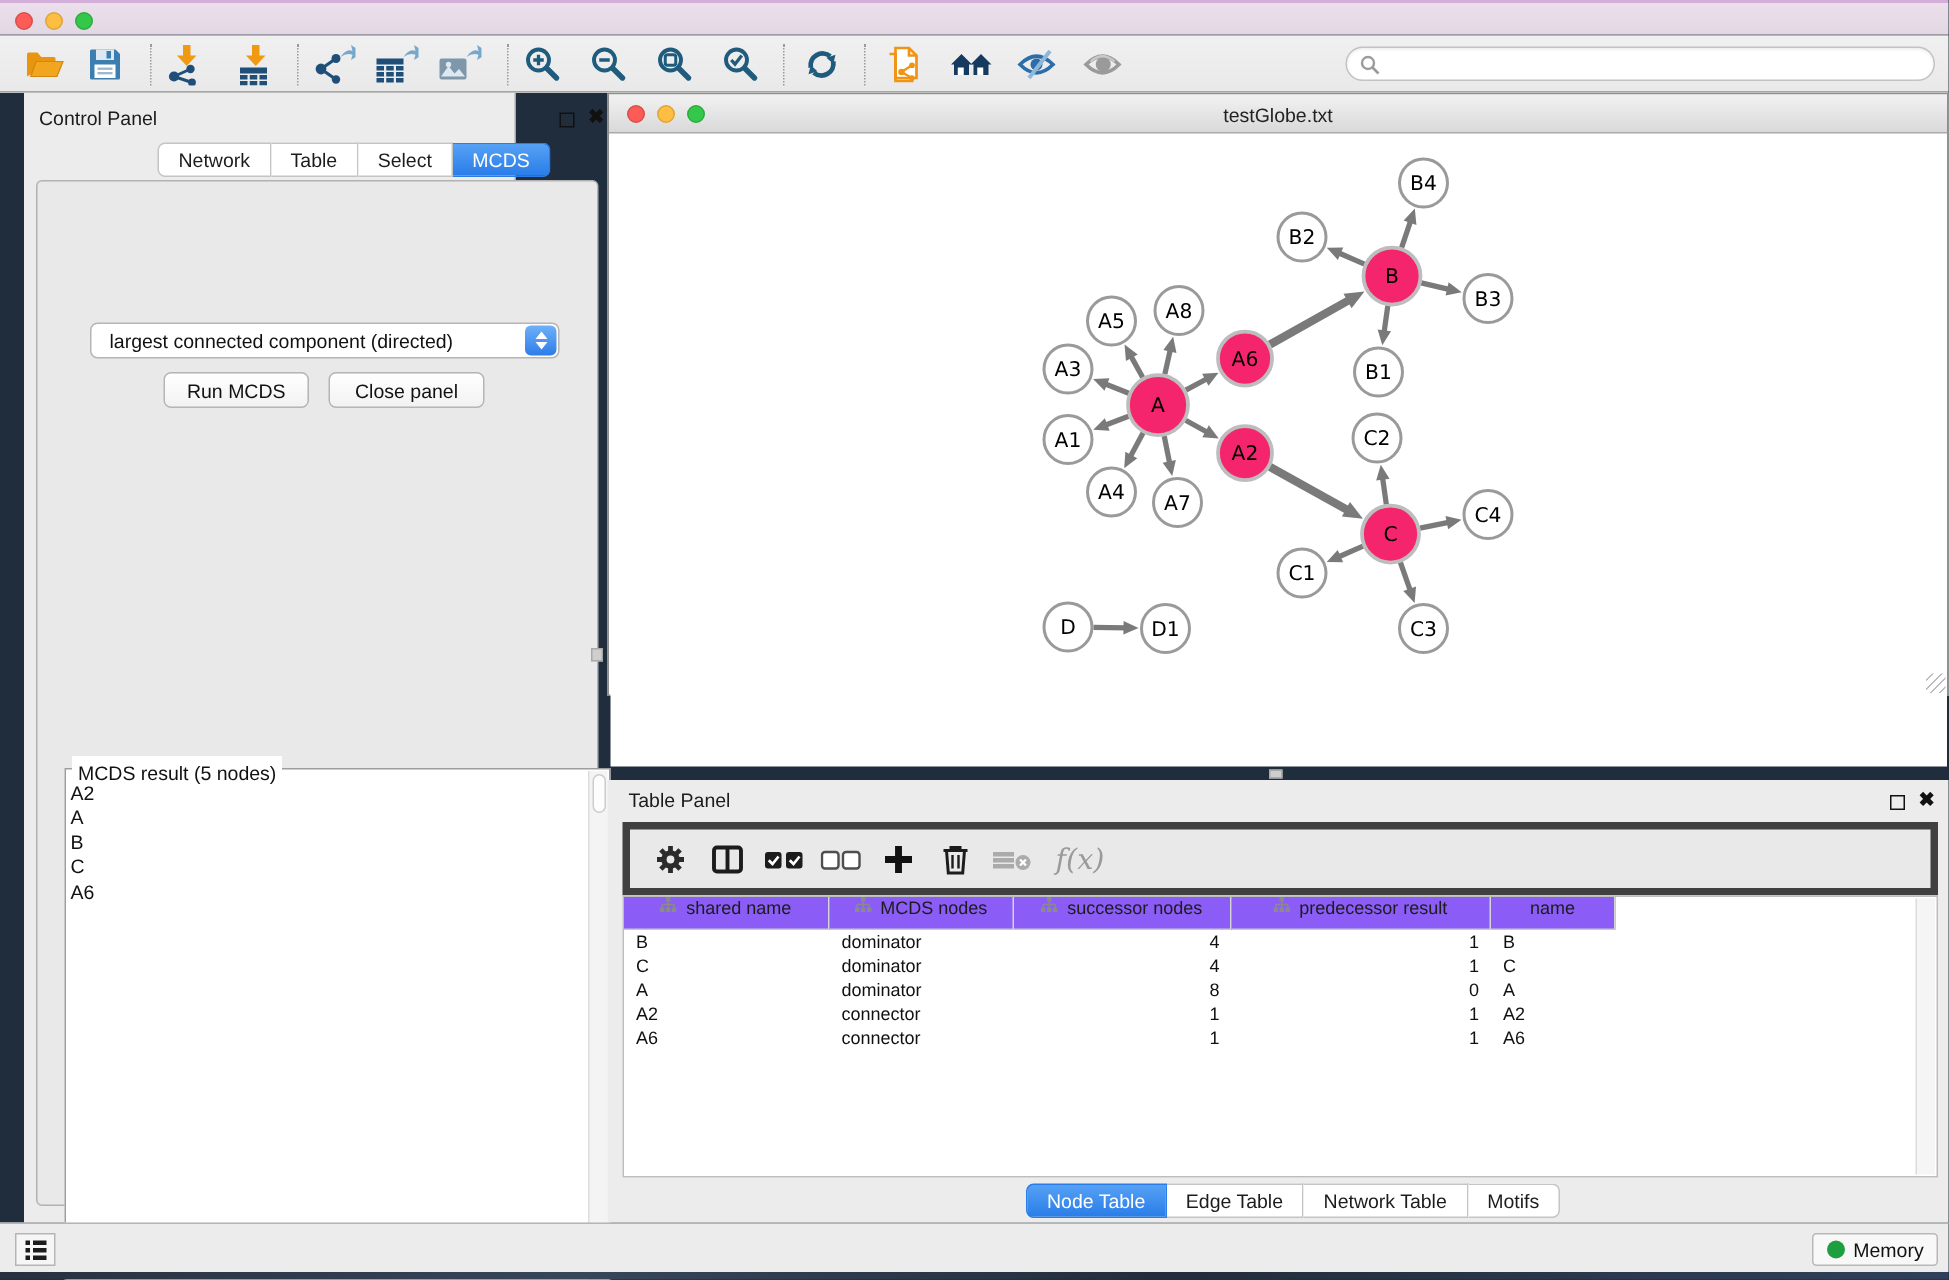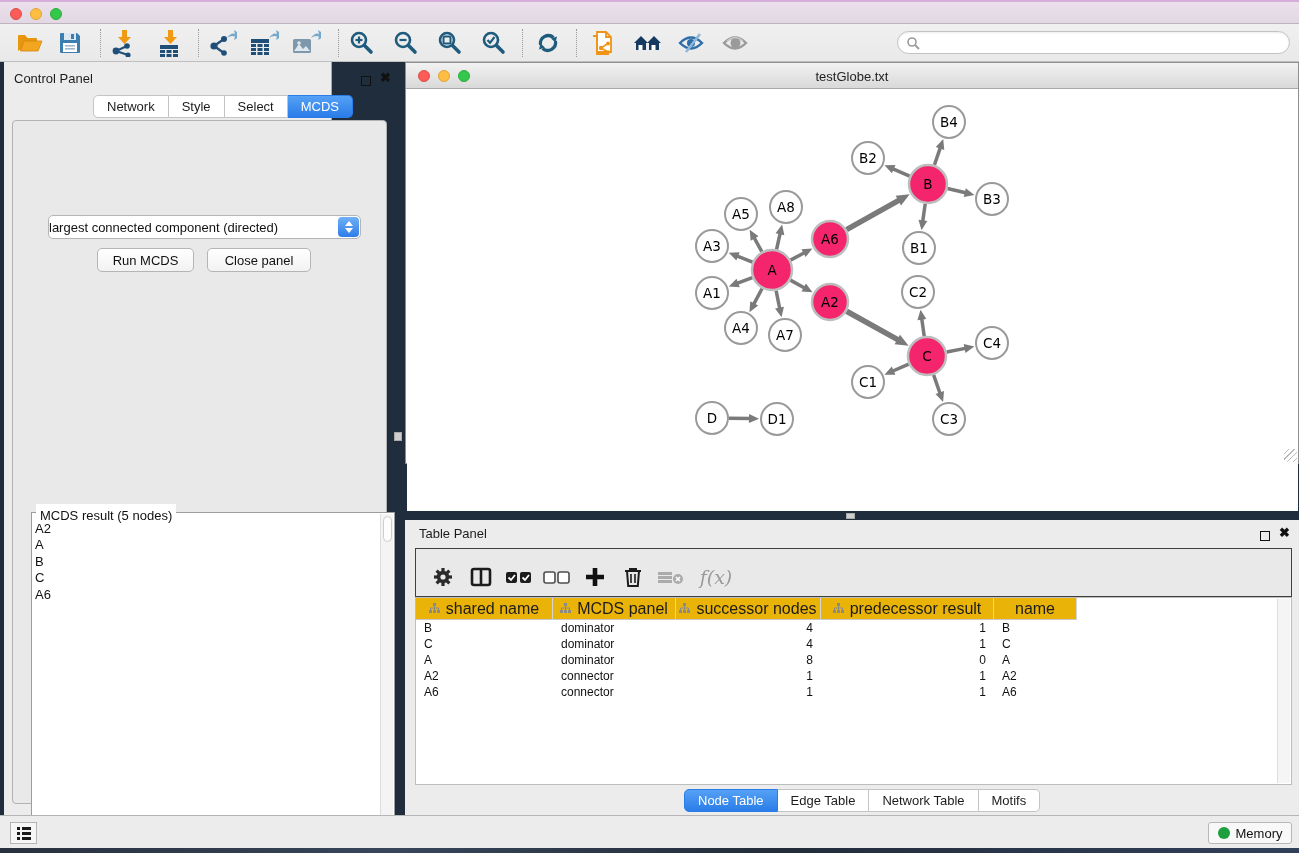--- a/index.html
+++ b/index.html
@@ -24,41 +24,41 @@
     background:linear-gradient(#f0f0f0,#e9e9e9); border-bottom:1px solid #bfbfbf; }
   .tbtn { position:absolute; top:4px; width:32px; height:30px; display:flex;
     align-items:center; justify-content:center; cursor:default; }
   .tsep { position:absolute; top:5px; height:28px; width:0; border-left:1px dotted #9a9a9a; }
   #search-box { position:absolute; left:897px; top:7px; width:393px; height:23px;
     background:#fff; border:1px solid #c2c2c2; border-radius:12px; display:flex;
     align-items:center; padding-left:8px; box-shadow:inset 0 1px 2px rgba(0,0,0,.08); }
   #search-box input { border:none; outline:none; flex:1; font-size:12px; background:transparent; height:18px; }
 
   
-  #control-panel { position:absolute; left:4px; top:62px; width:328px; height:753px;
+  #control-panel { position:absolute; left:16px; top:62px; width:328px; height:753px;
     background:#ececec; border-right:1px solid #a8a8a8; }
   .panel-title { position:absolute; font-size:13px; color:#1c1c1c; }
   .float-box { width:10px; height:10px; border:1.5px solid #111; display:inline-block; }
   .close-x { font-size:13px; font-weight:bold; color:#111; line-height:10px; }
 
   .tabset { position:absolute; display:flex;padding-left:12px; }
   .tab { height:23px; font-size:13px; color:#1c1c1c; background:#fff;
     border:1px solid #c4c4c4; border-left:none; display:flex; align-items:center;
     justify-content:center; padding:0 13px; }
   .tab:first-child { border-left:1px solid #c4c4c4; border-radius:5px 0 0 5px; }
   .tab:last-child { border-radius:0 5px 5px 0; }
   .tab.active { background:linear-gradient(#55a1f5,#2a7de8); border-color:#2a7de8; color:#fff; }
 
   #cp-content { position:absolute; left:8px; top:58px; width:375px; height:684px;
     background:#e9e9e9; border:1px solid #b2b2b2; border-radius:4px; }
   #opt-label { position:absolute; left:0; top:75px; width:100%; text-align:center;
     font-size:13px; color:#1c1c1c; }
   #mcds-dropdown { position:absolute; left:35px; top:94px; width:313px; height:24px;
     background:#fff; border:1px solid #b5b5b5; border-radius:5px; display:flex;
-    align-items:center; font-size:13px; color:#111; }
+    align-items:center; font-size:13px; color:#111; padding-left:12px; }
   #dd-stepper { position:absolute; right:1px; top:1px; width:21px; height:20px;
     border-radius:4px; background:linear-gradient(#6fb0f7,#2d7de9); display:flex;
     flex-direction:column; align-items:center; justify-content:center; gap:2px; }
   .chev-up { width:0; height:0; border-left:4px solid transparent; border-right:4px solid transparent; border-bottom:5px solid #fff; }
   .chev-dn { width:0; height:0; border-left:4px solid transparent; border-right:4px solid transparent; border-top:5px solid #fff; }
   .cp-btn { position:absolute; top:127px; height:24px; background:linear-gradient(#ffffff,#f2f2f2);
     border:1px solid #b5b5b5; border-radius:5px; font-size:13px; color:#111;
     display:flex; align-items:center; justify-content:center; }
 
   #mcds-result { position:absolute; left:18px; top:391px; width:364px; height:343px;
@@ -78,29 +78,29 @@
     background:linear-gradient(#f2f2f2,#d9d9d9); border-bottom:1px solid #aaa; }
   #net-title { position:absolute; width:100%; top:6px; text-align:center; font-size:13px; color:#222; }
   #net-canvas { position:absolute; left:1px; top:27px; width:891px; height:421px; background:#fff; }
   #net-resize-grip { position:absolute; right:1px; bottom:1px; width:13px; height:13px;
     background:repeating-linear-gradient(135deg, transparent 0 3px, #bbb 3px 4px); }
   .mini-handle { position:absolute; background:#cfcfcf; border:1px solid #a9a9a9; }
 
   
   #table-panel { position:absolute; left:405px; top:520px; width:894px; height:295px; background:#ececec; }
   #tp-toolbar { position:absolute; left:10px; top:28px; width:877px; height:49px;
-    background:#e9e9e9; border:1px solid #404040; display:flex; align-items:flex-end; }
+    background:#e9e9e9; border:5px solid #404040; display:flex; align-items:center; }
   .tp-btn { width:38px; height:38px; display:flex; align-items:center; justify-content:center; }
   .fx-label { font-family:"DejaVu Serif", serif; font-style:italic; font-size:19px; color:#9a9a9a; }
 
   #tp-table { position:absolute; left:10px; top:77px; width:877px; height:188px;
     background:#fff; border:1px solid #bdbdbd; overflow:hidden; }
   #tp-header { position:absolute; left:0; top:0; height:22px; display:flex; }
-  .th { background:#eab308; border-right:1px solid #d4d4d4; border-bottom:1px solid #c9c9c9;
-    display:flex; align-items:center; justify-content:center; gap:6px; font-size:16px; color:#1c1c1c; height:22px; }
+  .th { background:#8b5cf6; border-right:1px solid #d4d4d4; border-bottom:1px solid #c9c9c9;
+    display:flex; justify-content:center; gap:6px; font-size:12px; color:#1c1c1c; height:22px; }
   #tp-rows { position:absolute; left:0; top:22px; width:100%; }
   .tr { display:flex; height:16px; align-items:center; }
   .td { font-size:12px; color:#111; overflow:hidden; white-space:nowrap; }
   #tp-vscroll { position:absolute; right:1px; top:1px; bottom:1px; width:13px;
     background:#f5f5f5; border-left:1px solid #ddd; }
 
   
   #statusbar { position:absolute; left:0; top:815px; width:1299px; height:33px;
     background:#ececec; border-top:1px solid #b5b5b5;padding-left:40px; }
   #list-btn { position:absolute; left:10px; top:6px; width:27px; height:22px;
@@ -307,21 +307,21 @@
   </div>
 </div>
 
 <div id="control-panel">
   <div class="panel-title" style="left:10px; top:9px;">Control Panel</div>
   <span class="abs" style="left:357px; top:10px;"><span class="float-box"></span></span>
   <span class="abs close-x" style="left:376px; top:11px;">✖</span>
 
   <div class="tabset" style="left:77px; top:33px;" id="cp-tabs">
       <div class="tab">Network</div>
-      <div class="tab">Style</div>
+      <div class="tab">Table</div>
       <div class="tab">Select</div>
       <div class="tab active">MCDS</div>
     </div>
 
   <div id="cp-content">
     <div id="mcds-dropdown">
       <span>largest connected component (directed)</span>
       <span id="dd-stepper">
           <span class="chev-up"></span>
           <span class="chev-dn"></span>
@@ -544,21 +544,21 @@
                 <rect x="8" y="7" width="3" height="3"></rect>
               </g>
               <g stroke="#8a8a8a" stroke-width="1">
                 <line x1="5.5" y1="3" x2="5.5" y2="5"></line>
                 <line x1="1.5" y1="5" x2="9.5" y2="5"></line>
                 <line x1="1.5" y1="5" x2="1.5" y2="7"></line>
                 <line x1="5.5" y1="5" x2="5.5" y2="7"></line>
                 <line x1="9.5" y1="5" x2="9.5" y2="7"></line>
               </g>
             </svg></span>
-          <span>MCDS panel</span>
+          <span>MCDS nodes</span>
         </div>
         <div class="th" style="width: 145px;">
           <span><svg width="11" height="11" viewBox="0 0 11 11">
               <g fill="#8a8a8a">
                 <rect x="4" y="0" width="3" height="3"></rect>
                 <rect x="0" y="7" width="3" height="3"></rect>
                 <rect x="4" y="7" width="3" height="3"></rect>
                 <rect x="8" y="7" width="3" height="3"></rect>
               </g>
               <g stroke="#8a8a8a" stroke-width="1">

